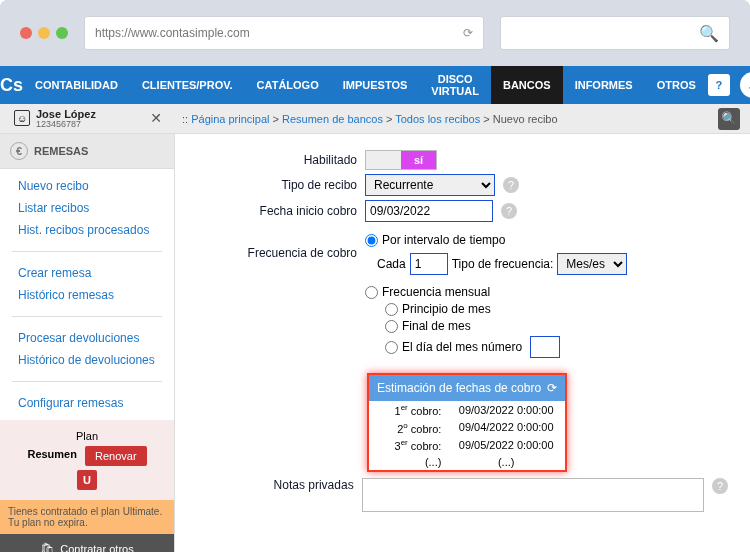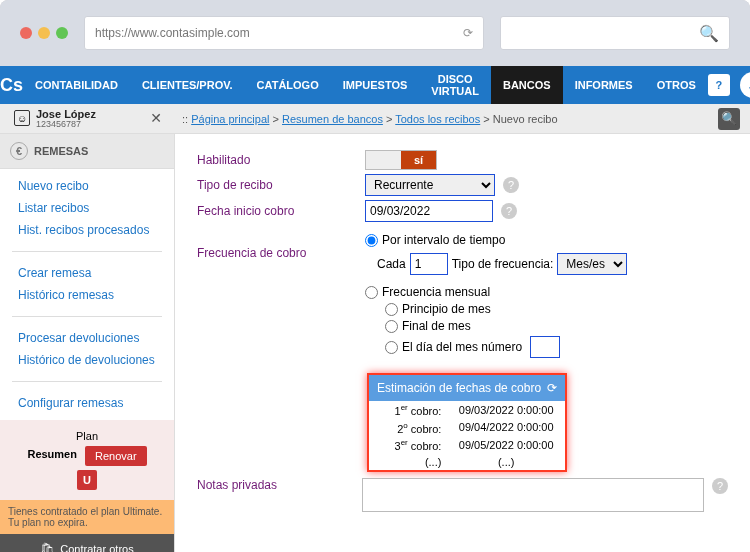--- a/index.html
+++ b/index.html
@@ -18,40 +18,40 @@
   .nav-right { margin-left:auto; display:flex; align-items:center; gap:10px; padding-right:12px; }
   .help { width:22px; height:22px; background:#fff; color:#1f77c7; display:flex;align-items:center;justify-content:center; border-radius:3px; font-weight:bold; }
   .avatar { width:26px; height:26px; border-radius:50%; background:#fff; color:#1f77c7; display:flex;align-items:center;justify-content:center; font-weight:bold; font-size:14px; }
   .subbar { background:#ececec; height:30px; display:flex; align-items:center; border-bottom:1px solid #ddd; }
   .userbox { width:170px; padding:0 8px 0 14px; display:flex; align-items:center; gap:6px; font-size:11px;}
   .userbox .usericon{width:16px;height:16px;border:1px solid #333;border-radius:2px;display:flex;align-items:center;justify-content:center;font-size:10px;}
   .userbox .username{font-weight:bold;color:#222;line-height:1.1}
   .userbox .userid{font-size:9px;color:#666;line-height:1.1}
   .userbox .cross{margin-left:auto;color:#555;font-size:14px}
   .breadcrumb { font-size:11px; color:#555; padding-left:12px;}
-  .breadcrumb a{color:#1f77c7;text-decoration:underline;cursor:pointer}
+  .breadcrumb a{color:#1f77c7;cursor:pointer}
   .subbar .srch{margin-left:auto; margin-right:10px; width:22px; height:22px; background:#555;border-radius:3px;color:#fff;display:flex;align-items:center;justify-content:center;font-size:13px;}
   .body { display:flex; height: calc(552px - 66px - 38px - 30px); }
   .sidebar { width:175px; background:#fff; border-right:1px solid #ddd; font-size:12px; display:flex; flex-direction:column; }
   .side-head { background:#e8e8e8; padding:8px 10px; font-size:11px; color:#555; font-weight:bold; display:flex;align-items:center;gap:6px; border-bottom:1px solid #ddd;}
   .side-head .euro{width:18px;height:18px;border:1px solid #aaa;border-radius:50%;display:flex;align-items:center;justify-content:center;font-size:11px;color:#777}
   .side-links { padding: 6px 0 6px 18px; }
   .side-links div{color:#1f77c7; padding:4px 0; cursor:pointer; font-size:12px;}
   .side-sep{border-top:1px solid #ddd;margin:4px 12px}
   .planbox { margin-top:auto; background:#f7eaea; padding:10px; text-align:center; font-size:11px; }
   .planbox .renew{background:#cc3333;color:#fff;border:none;padding:4px 10px;margin-top:4px;border-radius:2px;font-size:11px;cursor:pointer}
   .planbox .u{display:inline-block;width:20px;height:20px;background:#cc3333;color:#fff;font-weight:bold;margin-top:4px;border-radius:2px;line-height:20px}
   .plantext{background:#fdba74;font-size:10px;color:#555;padding:6px 8px}
   .contract{background:#535353;color:#fff;font-size:11px;padding:8px 10px;text-align:center;display:flex;align-items:center;justify-content:center;gap:6px}
   .content { flex:1; background:#fff; position:relative; padding:12px 22px; font-size:12px; overflow:hidden;}
   .frow{display:flex;align-items:center;margin:4px 0; gap:8px;}
-  .frow .lbl{width:160px;text-align:left;color:#701a75;font-size:12px;}
+  .frow .lbl{width:160px;text-align:right;color:#0f172a;font-size:12px;}
   .toggle{width:72px;height:20px;border:1px solid #bbb;display:flex}
   .toggle .off{flex:1;background:#eee;}
-  .toggle .on{flex:1;background:#c2410c;color:#fff;text-align:center;font-weight:bold;font-size:11px;line-height:18px}
+  .toggle .on{flex:1;background:#d946ef;color:#fff;text-align:center;font-weight:bold;font-size:11px;line-height:18px}
   select,input[type=text]{border:1px solid #1d4ed8; font-size:12px; padding:2px 4px; height:22px}
   .hint{width:16px;height:16px;border-radius:50%;background:#ccc;color:#fff;display:inline-flex;align-items:center;justify-content:center;font-size:11px}
   .radio-line{display:flex;align-items:center;gap:4px;margin:3px 0;font-size:12px}
   .subradio{margin-left:20px}
   .estim{margin:12px 0 4px 170px; width:200px; border:2px solid #ff3a23; box-shadow: 0 0 8px rgba(255,0,0,0.6); background:#fff;}
   .estim .ehead{background:#5a9de0;color:#fff;padding:6px 8px;font-size:12px;display:flex;align-items:center}
   .estim .ehead .reload{margin-left:auto}
   .estim table{width:100%;font-size:11px;border-collapse:collapse}
   .estim td{padding:2px 6px;text-align:center}
   .estim td:first-child{text-align:right;width:40%}

